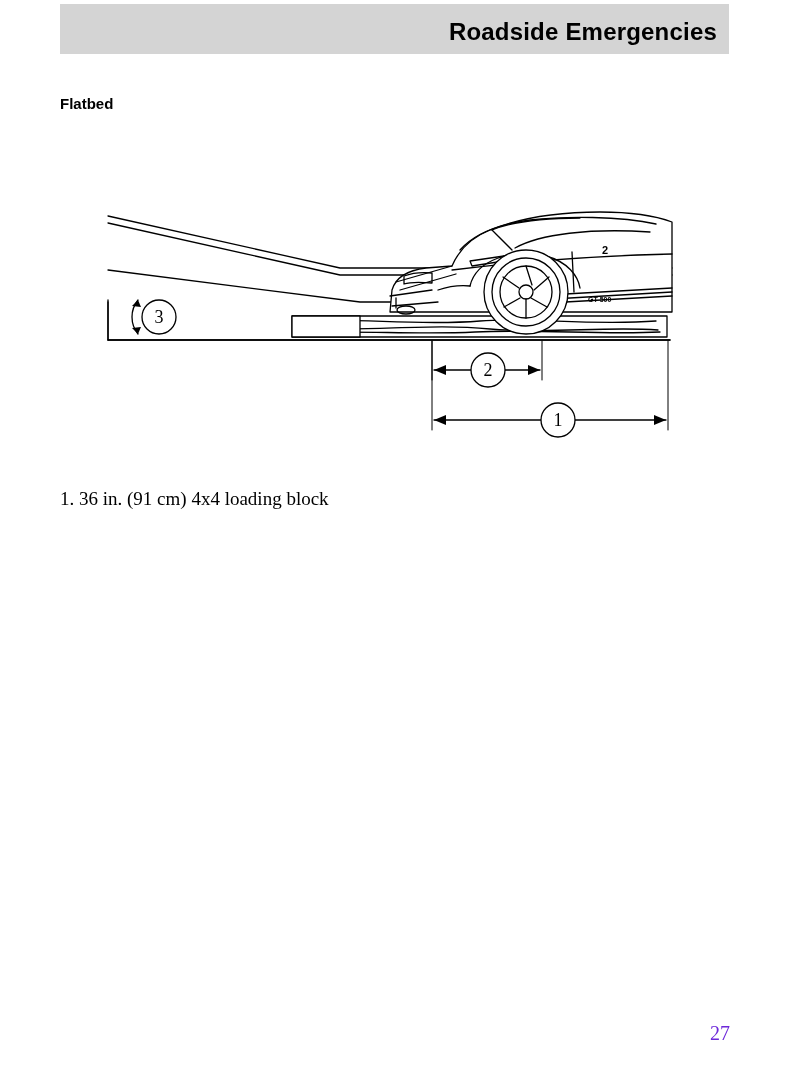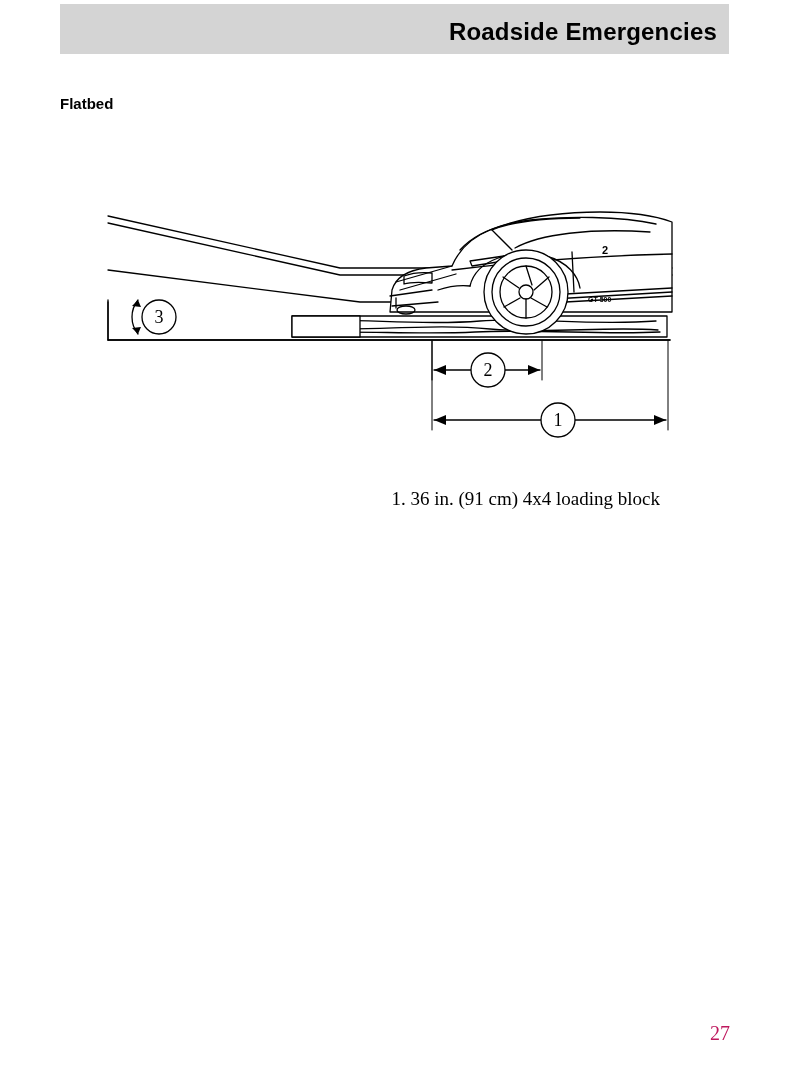--- a/index.html
+++ b/index.html
@@ -68,34 +68,33 @@
   
   .legend {
     position: absolute;
     left: 60px;
     top: 483px;
     width: 600px;
     font-family: "Liberation Serif", serif;
     font-size: 19px;
     line-height: 31px;
     color: #000000;
-    text-align: right;
   }
   .legend-item {
     white-space: nowrap;
   }
 
   
   .page-number {
     position: absolute;
     right: 62px;
     bottom: 42px;
     font-family: "Liberation Serif", serif;
     font-size: 20px;
-    color: #be185d;
+    color: #6d28d9;
     text-align: center;
   }
 </style>
 </head>
 <body>
 
 <div class="page">
 
   <div class="header-band">
     <div class="header-title">Roadside Emergencies</div>

